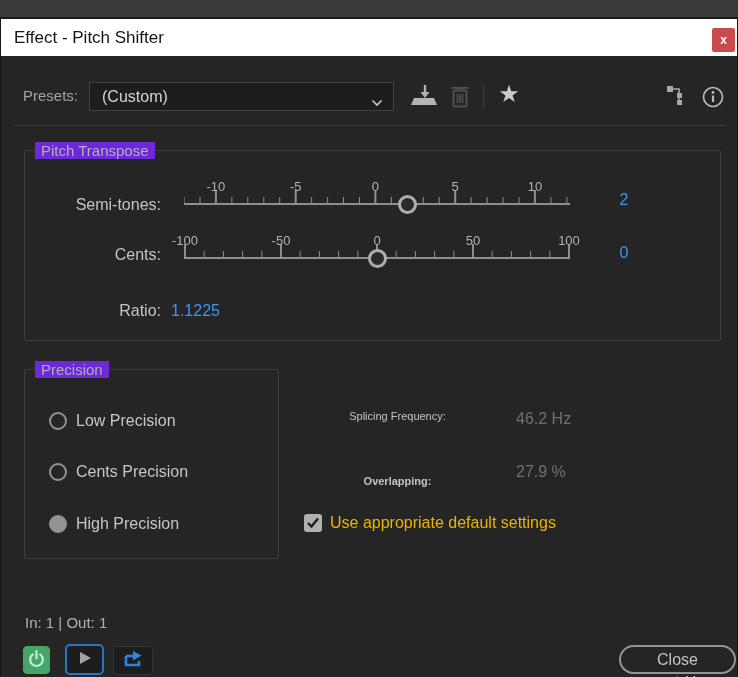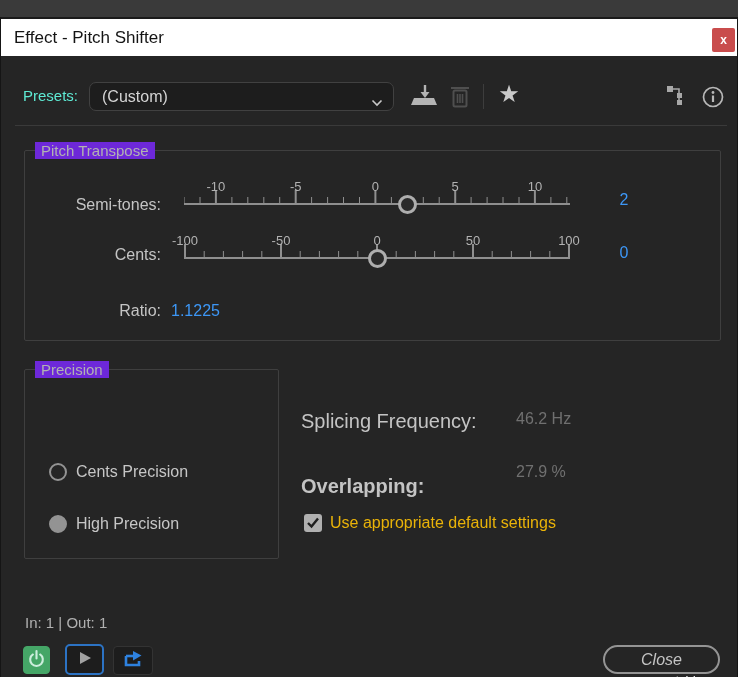--- a/index.html
+++ b/index.html
@@ -8,23 +8,23 @@
           border-left:1px solid #151515;border-right:1px solid #151515;box-sizing:border-box;margin-top:17px;}
 
   
   .top-edge{position:absolute;left:0;top:0;width:738px;height:2px;background:#1a1a1a;}
   .titlebar{position:absolute;left:0;top:2px;width:738px;height:37px;background:#ffffff;}
   .title-text{position:absolute;left:13px;top:9px;font-size:17px;color:#141414;}
   .close-btn{position:absolute;left:711px;top:11px;width:23px;height:24px;background:#c94c4c;border-radius:2px;
              color:#fff;font-size:12px;font-weight:bold;text-align:center;line-height:24px;cursor:pointer;}
 
   
-  .presets-label{position:absolute;left:22px;top:70px;font-size:15px;color:#5eead4;}
+  .presets-label{position:absolute;left:22px;top:70px;font-size:15px;color:#a3a3a3;}
   .preset-select{position:absolute;left:88px;top:65px;width:305px;height:29px;background:#1d1d1d;
-                 border:1px solid #414141;border-radius:7px;box-sizing:border-box;cursor:pointer;text-decoration:underline;}
+                 border:1px solid #414141;border-radius:0;box-sizing:border-box;cursor:pointer;text-decoration:underline;}
   .preset-select .sel-text{position:absolute;left:12px;top:0;line-height:27px;font-size:16px;color:#d4d4d4;}
   .preset-select .chev{position:absolute;right:10px;top:10px;}
   .icon-btn{position:absolute;background:none;border:none;padding:0;cursor:pointer;}
   .v-sep{position:absolute;left:482px;top:67px;width:1px;height:25px;background:#3d3d3d;}
   .star-glyph{font-size:24px;color:#c9c9c9;line-height:30px;}
   .divider{position:absolute;left:14px;top:108px;width:712px;height:1px;background:#3a3a3a;}
 
   
   .groupbox{position:absolute;border:1px solid #3f3f3f;border-radius:2px;box-sizing:border-box;}
   .legend{position:absolute;top:-9px;left:10px;background:#6d28d9;padding:0 6px;font-size:15px;color:#b2b2b2;white-space:nowrap;}
@@ -41,38 +41,38 @@
   .blue-val{position:absolute;font-size:16px;color:#3d97f6;}
   .val-center{width:36px;text-align:center;}
 
   
   .radio-row{position:absolute;left:48px;display:flex;align-items:center;gap:9px;cursor:pointer;}
   .radio{width:18px;height:18px;border-radius:50%;border:2px solid #939393;box-sizing:border-box;flex:0 0 auto;}
   .radio[data-selected="true"]{background:#939393;}
   .radio-label{font-size:16px;color:#c6c6c6;}
 
   
-  .ps-label{position:absolute;left:300px;width:193px;text-align:left;font-size:20px;color:#c4c4c4;}
+  .ps-label{position:absolute;left:300px;width:193px;text-align:center;font-size:11px;color:#c4c4c4;}
   .ps-value{position:absolute;left:515px;font-size:16px;color:#707070;}
   .checkbox{position:absolute;left:303px;top:497px;width:18px;height:18px;background:#b0b0b0;border-radius:3px;cursor:pointer;}
   .checkbox svg{display:none;margin:1px 0 0 1px;}
   .checkbox[data-checked="true"] svg{display:block;}
   .checkbox-label{position:absolute;left:329px;top:497px;font-size:16px;color:#eab308;}
 
   
   .io-text{position:absolute;left:24px;top:597px;font-size:15px;color:#b0b0b0;}
   .transport{position:absolute;border-radius:4px;border:1px solid #333;background:#1d1d1d;cursor:pointer;
              display:flex;align-items:center;justify-content:center;padding:0;}
   .power-btn{left:22px;top:629px;width:27px;height:28px;background:#45a667;border:1px solid #45a667;}
   .play-btn{left:64px;top:627px;width:39px;height:31px;border:2px solid #2c73c4;border-radius:5px;box-sizing:border-box;}
   .loop-btn{left:112px;top:629px;width:40px;height:29px;}
   .pill-btn{position:absolute;top:628px;height:29px;background:transparent;border:2px solid #949494;border-radius:15px;
             color:#c4c4c4;font-size:16px;font-family:"Liberation Sans",sans-serif;cursor:pointer;box-sizing:border-box;}
   .apply-btn{left:467px;width:120px;}
-  .close-pill{left:602px;width:117px;font-style:italic;}
+  .close-pill{left:618px;width:117px;}
   .watermark{position:absolute;left:665px;top:656px;font-size:13px;color:#ffffff;}
 </style>
 </head>
 <body>
 
 <div class="window">
 
   <div class="top-edge"></div>
   <div class="titlebar">
     <div class="title-text">Effect - Pitch Shifter</div>
@@ -211,20 +211,24 @@
       <div class="thumb" style="left:183.5px"></div>
     </div>
   <div class="blue-val val-center" style="left:605px;top:227px;">0</div>
 
   <div class="row-label" style="top:285px;">Ratio:</div>
   <div class="blue-val" style="left:170px;top:285px;">1.1225</div>
 
   <div class="groupbox gb-prec">
     <span class="legend">Precision</span>
   </div>
+  <div class="radio-row" style="top:395px;">
+    <span class="radio" data-selected="false"></span>
+    <span class="radio-label">Low Precision</span>
+  </div>
   <div class="radio-row" style="top:446px;">
     <span class="radio" data-selected="false"></span>
     <span class="radio-label">Cents Precision</span>
   </div>
   <div class="radio-row" style="top:498px;">
     <span class="radio" data-selected="true"></span>
     <span class="radio-label">High Precision</span>
   </div>
 
   <div class="ps-label" style="top:393px;">Splicing Frequency:</div>

